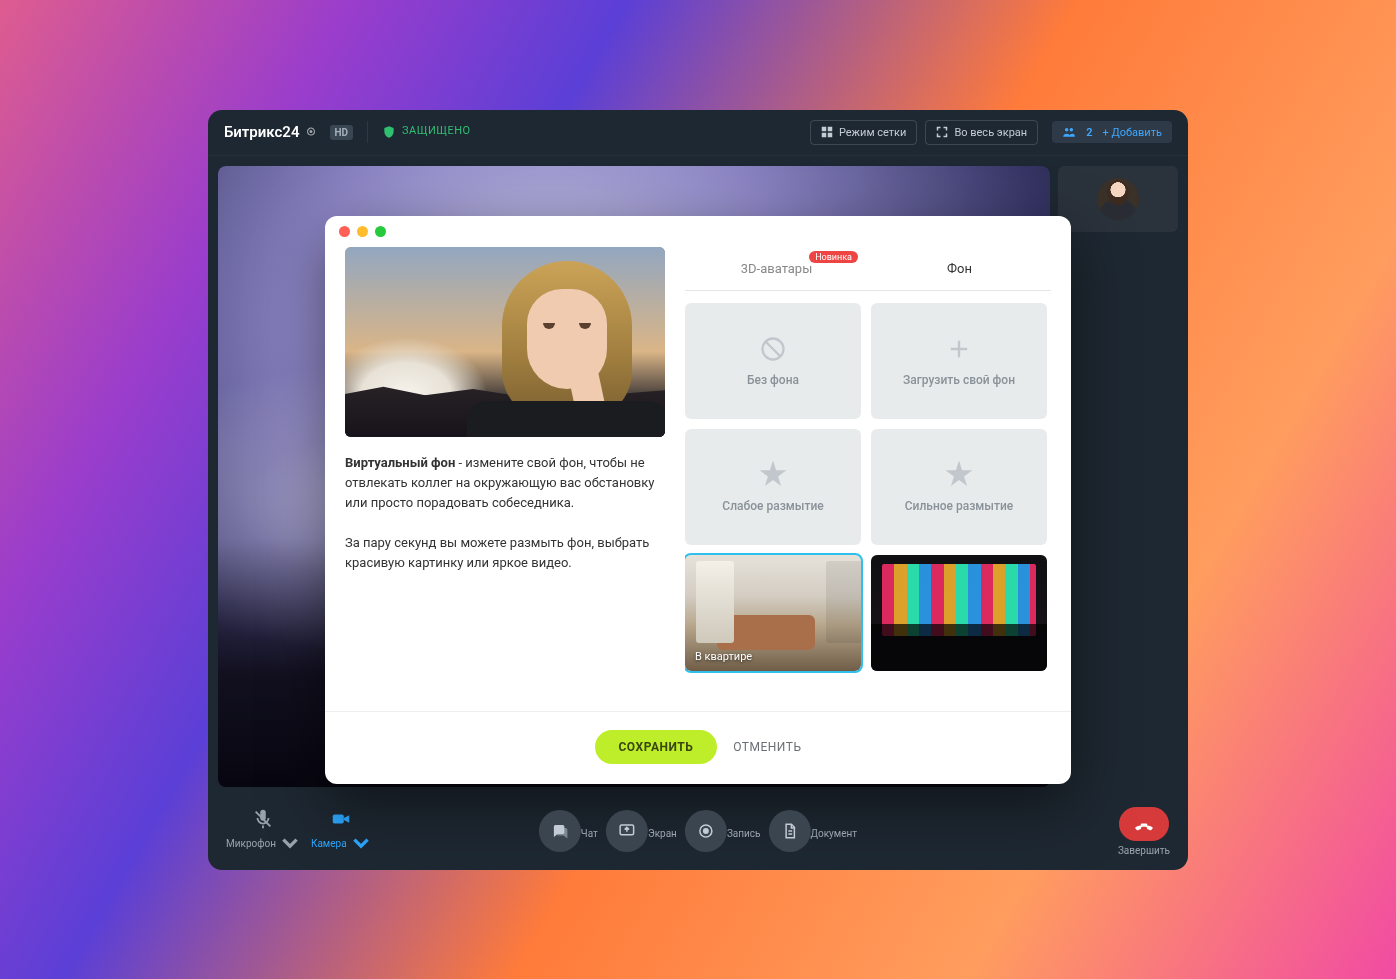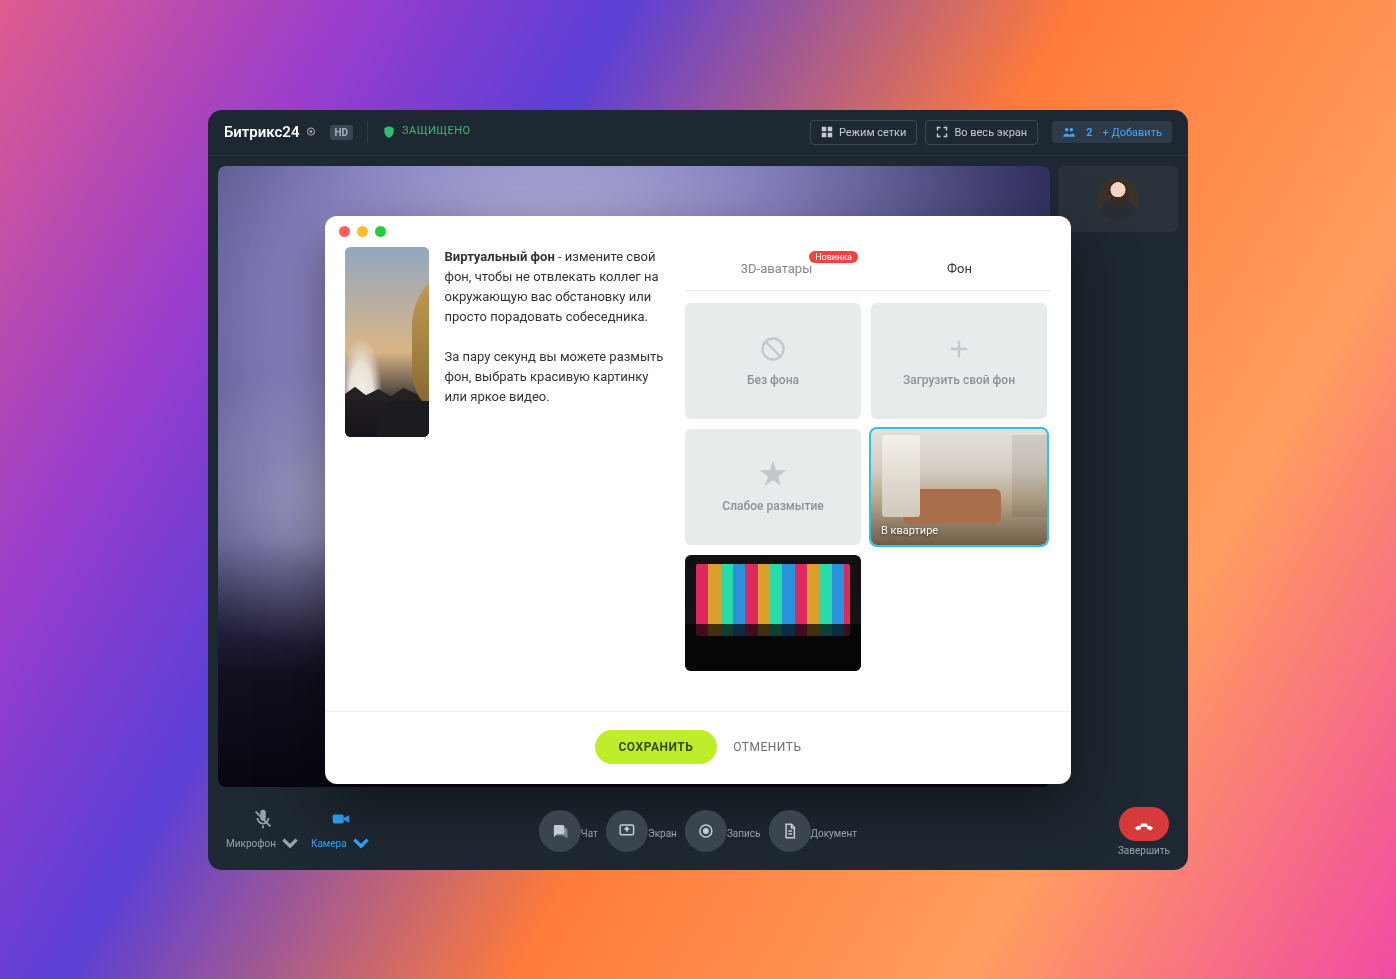--- a/index.html
+++ b/index.html
@@ -69,21 +69,21 @@
 .end-btn { margin-left: auto; display: flex; flex-direction: column; align-items: center; }
 .end-circle { width: 50px; height: 34px; border-radius: 17px; background: #d73a3a; display: flex; align-items: center; justify-content: center; cursor: pointer; }
 .end-lbl { color: #99a3ae; font-size: 10px; margin-top: 4px; }
 
 
 .modal { position: absolute; top: 60px; left: 50%; transform: translateX(-50%); width: 746px; height: 568px; background: #fff; border-radius: 12px; box-shadow: 0 20px 60px rgba(0,0,0,0.5); display: flex; flex-direction: column; overflow: hidden; }
 .titlebar { display: flex; align-items: center; gap: 7px; padding: 10px 14px; }
 .tl-dot { width: 11px; height: 11px; border-radius: 50%; }
 .tl-dot.r { background: #ff5f56; } .tl-dot.y { background: #ffbd2e; } .tl-dot.g { background: #27c93f; }
 .modal-body { flex: 1; display: flex; padding: 0 20px 0 20px; gap: 20px; overflow: hidden; }
-.modal-left { width: 320px; display: flex; flex-direction: row; gap: 16px; }
+.modal-left { width: 320px; display: flex; flex-direction: column; gap: 16px; }
 .preview {
   width: 100%; height: 190px; border-radius: 6px; position: relative; overflow: hidden;
   background: linear-gradient(160deg, #c6a37f 0%, #7f6d5f 40%, #2e2d39 100%);
 }
 .preview .sky { position: absolute; inset: 0; background: linear-gradient(180deg, #93a7c0 0%, #dab587 55%, #3d3736 80%, #1b1a1e 100%); }
 .preview .wave { position: absolute; left: -6%; top: 48%; width: 50%; height: 30%; border-radius: 50% 50% 0 0; background: radial-gradient(ellipse at 50% 100%, #f7f3ec 0%, #e7e1d6 40%, transparent 72%); filter: blur(.5px); }
 .preview .rocks { position: absolute; left: 0; right: 0; bottom: 0; height: 32%; background: linear-gradient(180deg, #2b2527 0%, #16131a 100%); clip-path: polygon(0 30%, 12% 18%, 25% 32%, 40% 22%, 55% 34%, 70% 20%, 85% 30%, 100% 24%, 100% 100%, 0 100%); }
 .preview .person {
   position: absolute; left: 38%; bottom: 0; width: 200px; height: 180px;
 }
@@ -239,20 +239,24 @@
               <div class="opt-card">
                 <svg viewBox="0 0 24 24" fill="none" stroke="currentColor" stroke-width="2">
                     <path d="M12 5v14M5 12h14"></path>
                   </svg>
                 <span class="lbl">Загрузить свой фон</span>
               </div>
               <div class="opt-card">
                 <div class="star"></div>
                 <span class="lbl">Слабое размытие</span>
               </div>
+              <div class="opt-card">
+                <div class="star"></div>
+                <span class="lbl">Сильное размытие</span>
+              </div>
               <div class="opt-img img-apt selected">
                 <span class="lbl-over">В квартире</span>
               </div>
               <div class="opt-img img-neon"></div>
             </div>
           </div>
         </div>
       </div>
       <div class="modal-footer">
         <button class="btn-save">СОХРАНИТЬ</button>

